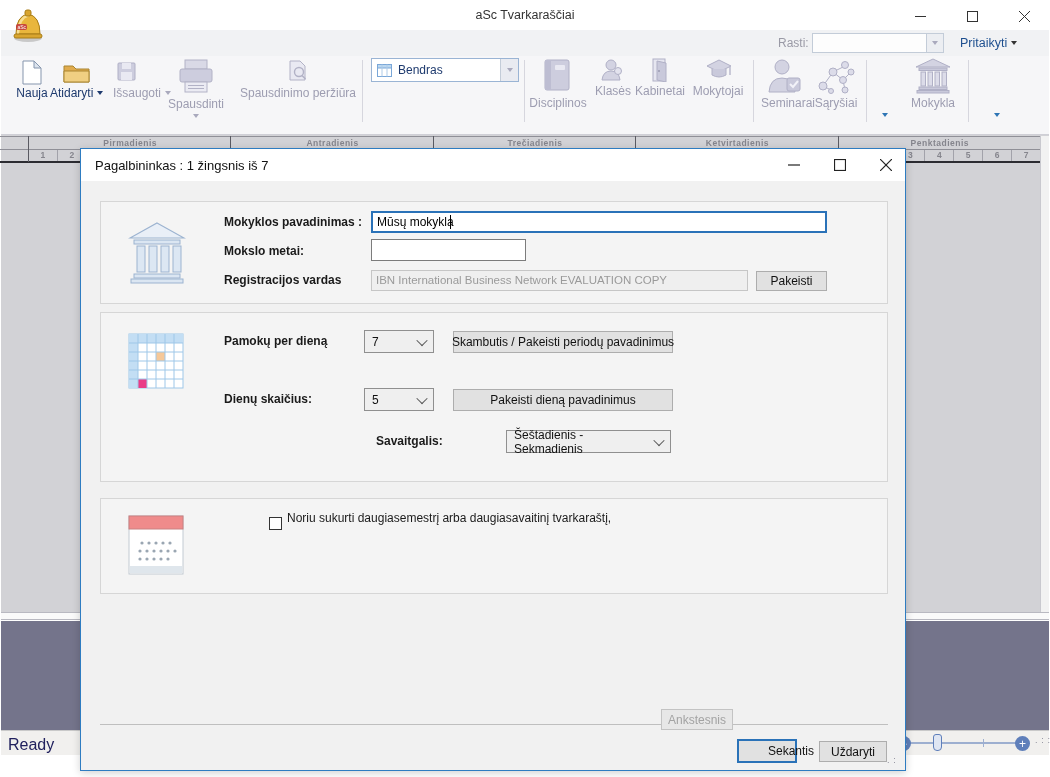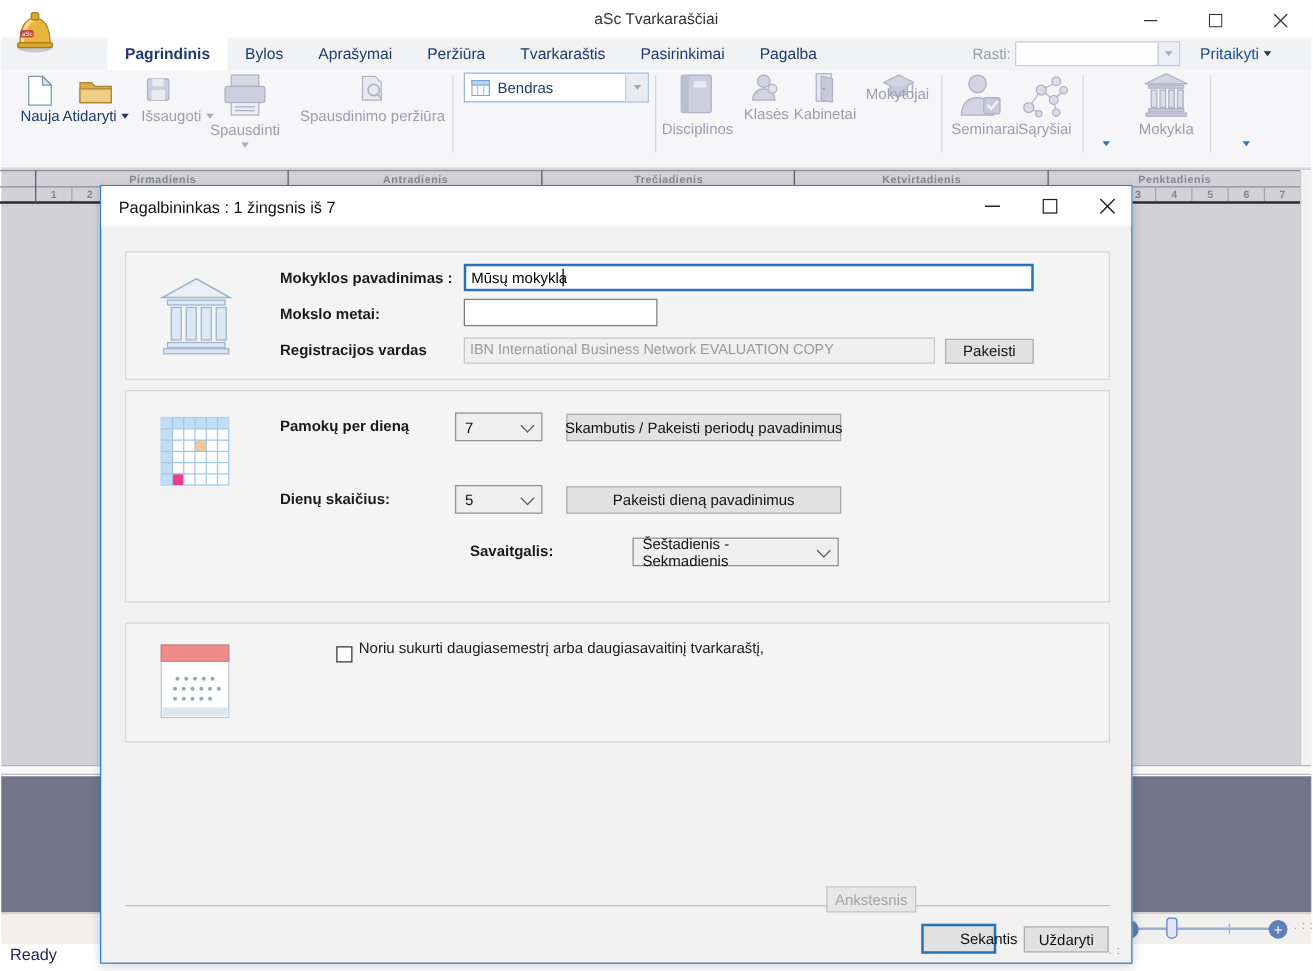--- a/index.html
+++ b/index.html
@@ -34,21 +34,21 @@
   .tt-midline{left:0;top:149px;width:1040px;height:1px;background:#8f8f97;}
   .tt-blackline{left:0;top:161px;width:1040px;height:2px;background:#2c2c32;}
   .tt-day{top:137px;height:12px;font-size:8.5px;font-weight:bold;color:#85858d;text-align:center;line-height:12px;letter-spacing:0.5px;}
   .tt-num{position:absolute;top:150px;height:11px;font-size:8.5px;font-weight:bold;color:#85858d;text-align:center;line-height:11px;border-right:1px solid #a2a2aa;box-sizing:border-box;}
   .tt-vline{top:136px;height:26px;width:1px;background:#5a5a62;}
   .vscroll{left:1040px;top:136px;width:9px;height:476px;background:#f2f2f2;border-left:1px solid #c9c9cf;box-sizing:border-box;}
   .hstrip{left:1px;top:612px;width:1048px;height:8px;background:#fafafa;border-top:1px solid #b9b9c1;border-bottom:1px solid #b9b9c1;box-sizing:border-box;}
   .darkpanel{left:1px;top:620px;width:1048px;height:110px;background:#74748b;border-top:1px solid #fff;box-sizing:border-box;}
   
   .statusbar{left:1px;top:730px;width:1048px;height:25px;background:#f1f0ee;border-top:1px solid #c9c9c9;box-sizing:border-box;}
-  .ready{left:8px;top:736px;font-size:13px;color:#21215e;margin-top:20px;}
+  .ready{left:8px;top:736px;font-size:16px;color:#21215e;}
   
   .zoom-track{left:906px;top:742px;width:114px;height:2px;background:#9dafd0;}
   .zoom-tick{left:983px;top:739px;width:1px;height:8px;background:#9dafd0;}
   .zoom-btn{width:15px;height:15px;border-radius:50%;background:#5f7fba;color:#fff;display:flex;align-items:center;justify-content:center;font-size:12px;line-height:1;top:736px;}
   .zoom-thumb{left:933px;top:734px;width:9px;height:17px;background:#dfe6f3;border:1px solid #5f7fba;border-radius:3px 3px 4px 4px;box-sizing:border-box;}
   .grip{color:#8a8a98;font-size:9px;letter-spacing:1px;}
   
   .dialog{left:80px;top:148px;width:826px;height:623px;background:#f1f1f1;border:1px solid #2e7cc1;box-sizing:border-box;z-index:60;box-shadow:0 2px 8px rgba(0,0,0,0.18);}
   .dlg-titlebar{left:0;top:0;width:100%;height:32px;background:#ffffff;}
   .dlg-title{left:14px;top:9px;font-size:13px;color:#111;}
@@ -99,29 +99,20 @@
       </svg>
   </div>
   <div class="abs winbtn" style="left:1009px;">
     <svg width="11" height="11">
         <line x1="0" y1="0" x2="11" y2="11" stroke="#333" stroke-width="1"></line>
         <line x1="11" y1="0" x2="0" y2="11" stroke="#333" stroke-width="1"></line>
       </svg>
   </div>
 
   <div class="abs tabrow"></div>
-  <div class="abs tabs">
-    <div class="tab active">Pagrindinis</div>
-    <div class="tab">Bylos</div>
-    <div class="tab">Aprašymai</div>
-    <div class="tab">Peržiūra</div>
-    <div class="tab">Tvarkaraštis</div>
-    <div class="tab">Pasirinkimai</div>
-    <div class="tab">Pagalba</div>
-  </div>
   <div class="abs find-label" style="left:778px;">Rasti:</div>
   <div class="abs find-combo">
     <input style="position: absolute; left: 2px; top: 1px; width: 108px; height: 16px; border: none; outline: none; background: transparent; font-size: 12px; font-family: &quot;Liberation Sans&quot;, sans-serif;" value="">
     <span class="dd">
         <span class="caret-down dis"></span>
       </span>
   </div>
   <div class="abs apply">
     <span>Pritaikyti</span>
     <span class="caret-down" style="border-top-color:#333;"></span>
@@ -225,21 +216,21 @@
   </div>
   <div class="abs rlabel dis" style="left:632px;top:84px;width:56px;">Kabinetai</div>
 
   <div class="abs" style="left:706px;top:58px;">
     <svg width="26" height="23" viewBox="0 0 26 23">
       <polygon points="13,2 25,8 13,14 1,8" fill="#d3d3e2" stroke="#b0b0c6"></polygon>
       <path d="M6 11 v6 q7 4 14 0 v-6" fill="#c9c9db" stroke="#b0b0c6"></path>
       <line x1="24" y1="9" x2="24" y2="17" stroke="#b0b0c6" stroke-width="1.3"></line>
     </svg>
   </div>
-  <div class="abs rlabel dis" style="left:688px;top:68px;width:60px;">Mokytojai</div>
+  <div class="abs rlabel dis" style="left:688px;top:84px;width:60px;">Mokytojai</div>
 
   <div class="abs rsep" style="left:753px;"></div>
 
   <div class="abs" style="left:765px;top:58px;">
     <svg width="38" height="36" viewBox="0 0 38 36">
       <circle cx="17" cy="9" r="7" fill="#d3d3e2" stroke="#b0b0c6"></circle>
       <path d="M4 34 q1-14 13-14 q12 0 13 14 z" fill="#d3d3e2" stroke="#b0b0c6"></path>
       <rect x="22" y="20" width="13" height="13" rx="2" fill="#c9c9db" stroke="#b0b0c6"></rect>
       <path d="M25 26 l3 3 l5 -6" fill="none" stroke="#f2f2f8" stroke-width="2"></path>
     </svg>

